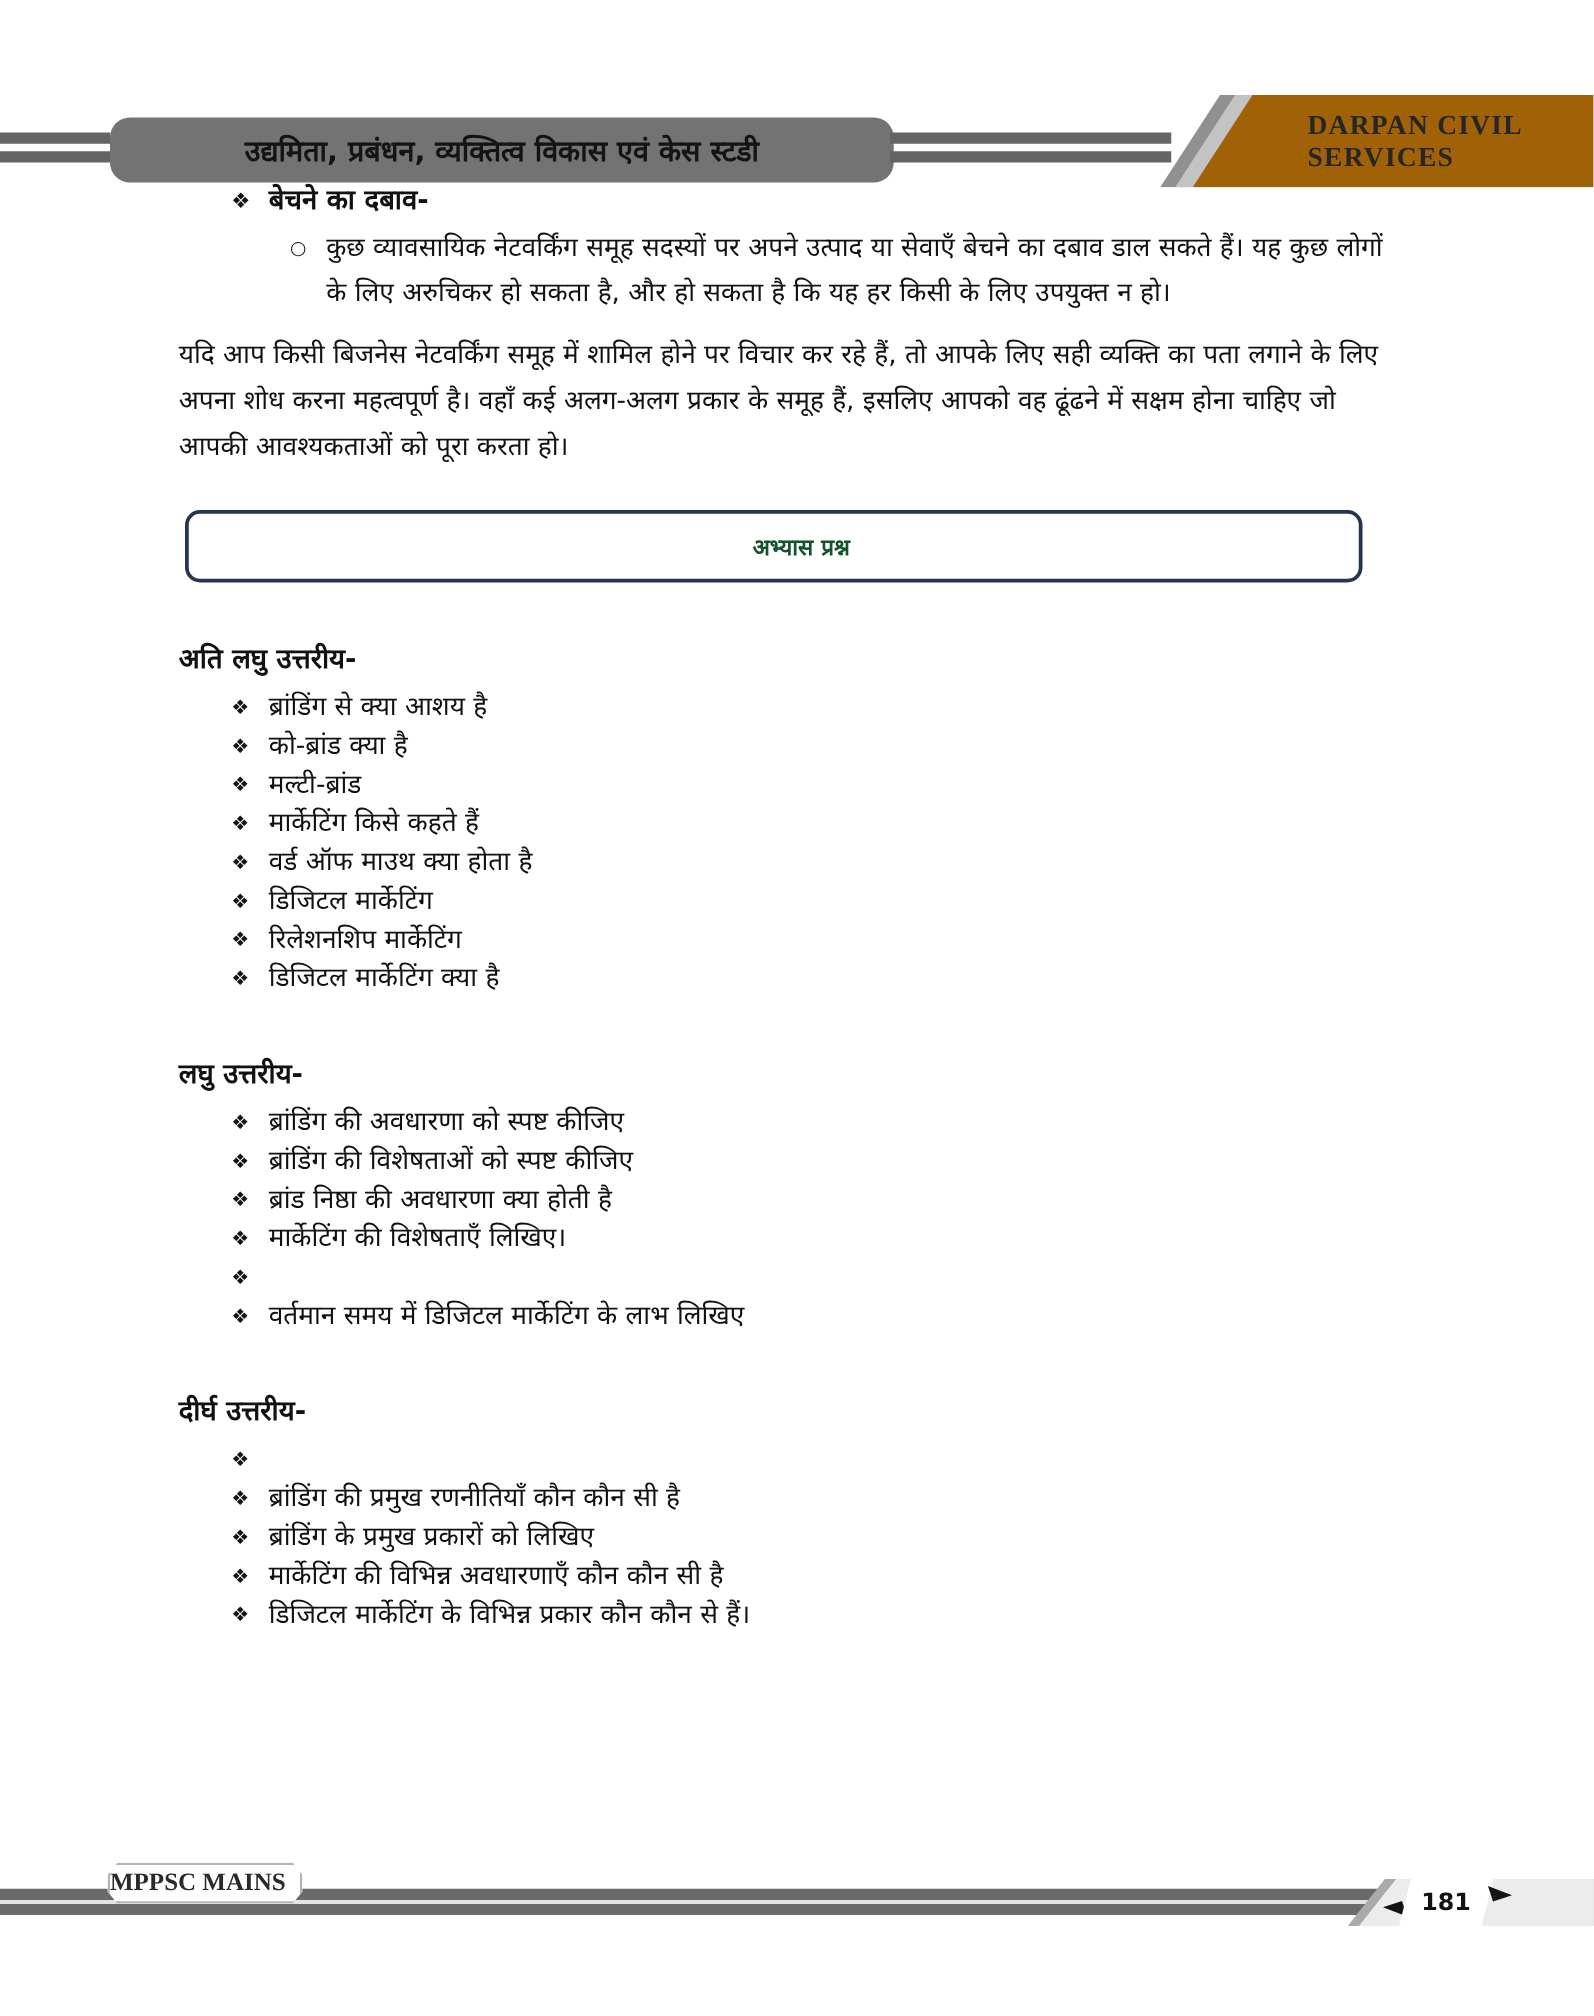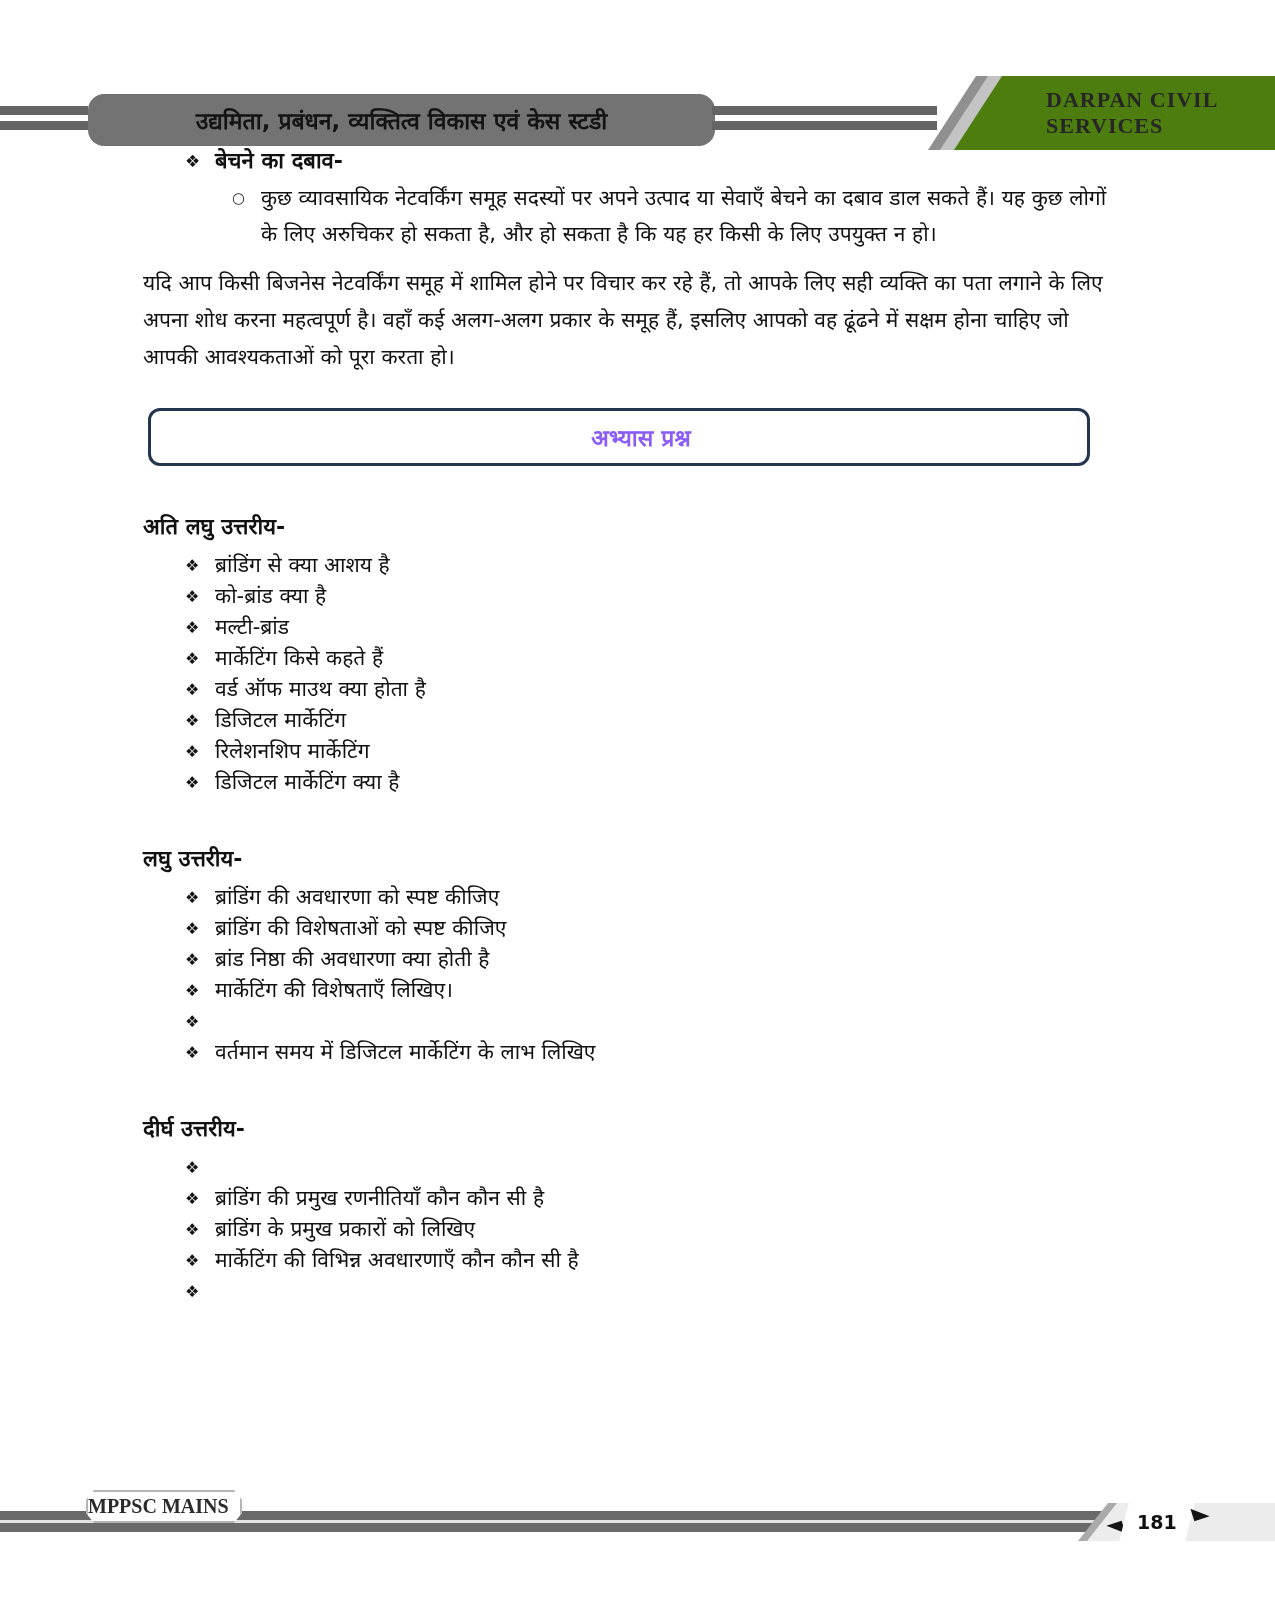--- a/index.html
+++ b/index.html
@@ -28,21 +28,21 @@
     background:#909090;
     clip-path:polygon(48px 0, 100% 0, 100% 100%, 0 100%);
   }
   .brand-banner .bevel {
     position:absolute; left:12px; top:0; right:0; bottom:0;
     background:#c3c3c3;
     clip-path:polygon(48px 0, 100% 0, 100% 100%, 0 100%);
   }
   .brand-banner .face {
     position:absolute; left:26px; top:0; right:0; bottom:0;
-    background:#4d7c0f;
+    background:#a16207;
     clip-path:polygon(48px 0, 100% 0, 100% 100%, 0 100%);
     display:flex; align-items:center; padding-left:92px;
   }
   .brand-banner .face span {
     font-family:"Liberation Serif", serif; font-weight:bold;
     font-size:22px; letter-spacing:1px; color:#262626;
   }
 
   
   .col { position:absolute; left:143px; top:146px; width:967px; }
@@ -55,21 +55,21 @@
   .sub-row .o-bullet { width:30px; font-size:15px; line-height:36px; color:#141414; }
   .sub-row .sub-text { width:880px; font-size:21px; line-height:36px; }
 
   .para { margin-top:13px; font-size:21px; line-height:37px; width:967px; }
 
   .practice-box {
     margin-top:32px; margin-left:5px; width:942px; height:58px;
     border:3px solid #24364f; border-radius:12px;
     display:flex; align-items:center; justify-content:center;
   }
-  .practice-box span { font-weight:bold; font-size:23px; color:#8b5cf6;margin-left:44px; }
+  .practice-box span { font-weight:bold; font-size:18px; color:#14532d;margin-left:44px; }
 
   .sec-heading { font-weight:bold; font-size:22px; margin-top:0; }
   .sec { margin-top:44px; }
   .sec .rows { margin-top:10px; }
   .q-row { display:flex; align-items:flex-start; padding-left:42px; height:31px; }
   .q-bullet { width:30px; font-size:16px; line-height:31px; color:#141414; }
   .q-text { font-size:21px; line-height:31px; white-space:nowrap; }
 
   
   .ftr-bar { position:absolute; left:0; top:1511px; width:1108px; height:21px;
@@ -232,20 +232,21 @@
         <div class="q-row">
           <span class="q-bullet">❖</span>
           <span class="q-text">ब्रांडिंग के प्रमुख प्रकारों को लिखिए</span>
         </div>
         <div class="q-row">
           <span class="q-bullet">❖</span>
           <span class="q-text">मार्केटिंग की विभिन्न अवधारणाएँ कौन कौन सी है</span>
         </div>
         <div class="q-row">
           <span class="q-bullet">❖</span>
+          <span class="q-text">डिजिटल मार्केटिंग के विभिन्न प्रकार कौन कौन से हैं।</span>
         </div>
       </div>
   </div>
 
 </div>
 
 <div>
   <div class="ftr-bar"></div>
 
   <div class="ftr-badge">

